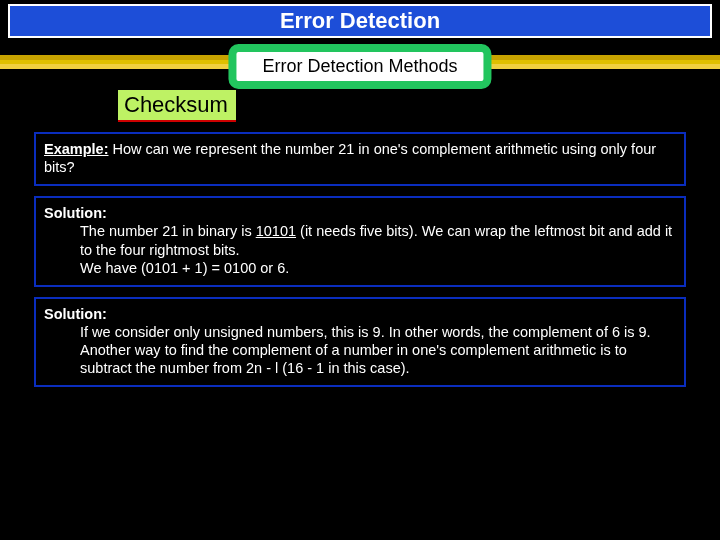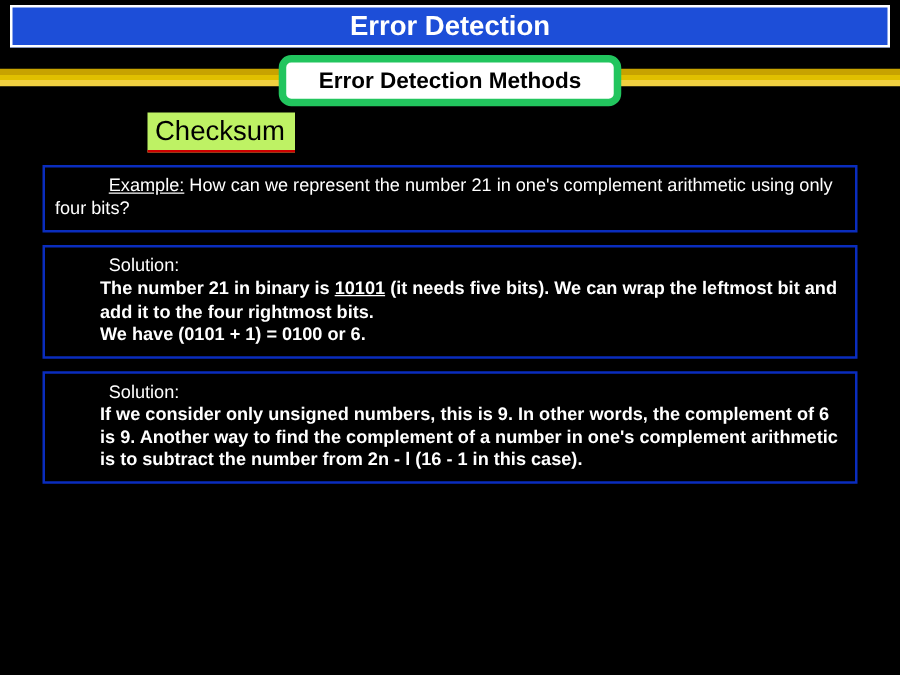--- a/index.html
+++ b/index.html
@@ -42,25 +42,25 @@
       #c7a300 0%, #c7a300 33%,
       #e0c000 33%, #e0c000 66%,
       #f0d040 66%, #f0d040 100%);
   }
   .method-box {
     position: absolute;
     left: 50%;
     top: 0;
     transform: translateX(-50%);
     background: #fff;
-    border: 6px solid #22c55e;
+    border: 8px solid #22c55e;
     border-radius: 10px;
     padding: 4px 26px;
     font-size: 18px;
-    font-weight: bold;
+    font-weight: normal;
     color: #000;
     z-index: 2;
   }
   .section-label {
     display: inline-block;
     background: #bef264;
     color: #000;
     font-size: 22px;
     font-weight: normal;
     padding: 2px 8px 2px 6px;
@@ -70,23 +70,23 @@
   .content-box {
     background: #000;
     border: 2px solid #0a2dbe;
     margin: 10px 34px 0 34px;
     padding: 6px 8px 8px 8px;
     color: #fff;
     font-size: 14.5px;
     line-height: 1.25;
   }
   .content-box .u { text-decoration: underline; }
-  .content-box .indent1 { margin-left: 36px; font-weight: bold; }
+  .content-box .indent1 { margin-left: 36px; }
   .content-box p { margin: 0; }
-  .label { font-weight: normal; margin-left: 43px; }
+  .label { font-weight: bold; }
 </style>
 </head>
 <body>
 
 <div class="slide">
 
   <div class="title-bar">
     <h1>Error Detection</h1>
   </div>
 

